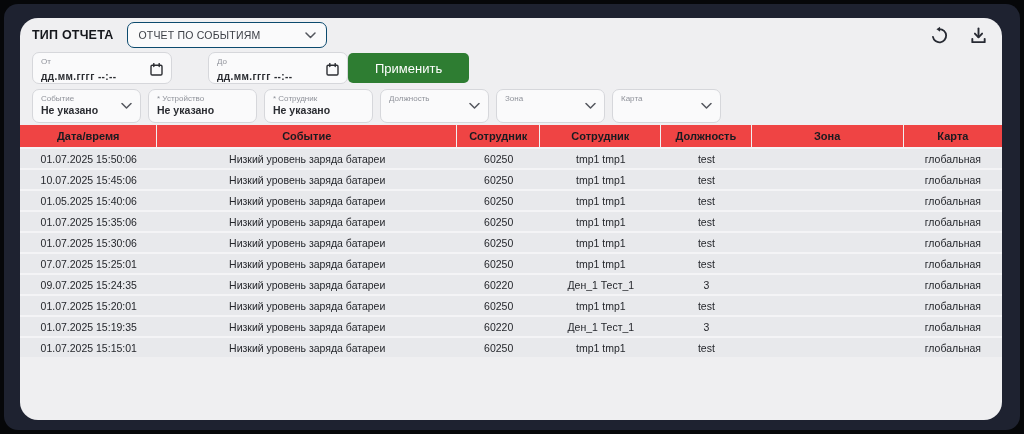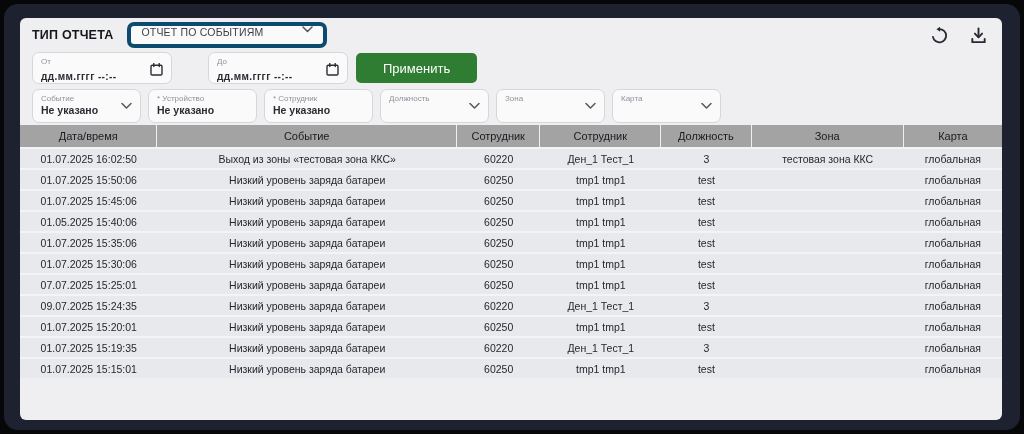--- a/index.html
+++ b/index.html
@@ -8,67 +8,67 @@
     background:#060709;
     font-family:"Liberation Sans", sans-serif;
     overflow:hidden;
   }
   .window{
     position:absolute;inset:4px;
     background:#1e2230;border-radius:14px;
   }
   .panel{
     position:absolute;left:16px;top:14px;right:18px;bottom:10px;
-    background:#efeff1;border-radius:6px;
+    background:#efeff1;border-radius:18px;
     overflow:hidden;box-sizing:border-box;padding-top:4px;
   }
   .controls{padding:0 12px;}
   .row{display:flex;align-items:center;}
   .row1{height:26px;}
   .type-label{font-size:12.5px;font-weight:700;color:#15171c;margin-right:14px;letter-spacing:.2px;}
   .select-box{
     width:200px;height:26px;box-sizing:border-box;
-    background:#fafafb;border:4px solid #0c4a6e;border-radius:7px;
-    display:flex;align-items:flex-start;justify-content:space-between;
+    background:#fafafb;border:1px solid #0c4a6e;border-radius:7px;
+    display:flex;align-items:center;justify-content:space-between;
     padding:0 10px;cursor:pointer;
   }
   .select-box .sel-text{font-size:10.5px;color:#3c3f46;letter-spacing:.2px;}
   .icon-btn{
     background:transparent;border:none;padding:2px;margin-left:16px;
     cursor:pointer;display:flex;align-items:center;justify-content:center;
   }
   .icon-btn svg{display:block;}
   .ml-auto{margin-left:auto;}
   .row2{margin-top:4px;height:32px;}
   .date-box{
     position:relative;width:140px;height:32px;box-sizing:border-box;
     background:#fafafb;border:1px solid #d6d7db;border-radius:7px;
     padding:4px 8px 8px;
   }
   .date-box + .date-box{margin-left:36px;}
   .tiny-label{display:block;font-size:8px;line-height:9px;color:#8f929a;}
   .date-value{font-size:10px;font-weight:700;color:#2a2c31;letter-spacing:.4px;}
   .cal-icon{position:absolute;right:8px;bottom:7px;}
   .apply-btn{
-    margin-left:8px;height:30px;padding:0 27px;border:none;border-radius:5px;
+    height:30px;padding:0 27px;border:none;border-radius:5px;
     background:#2e7d32;color:#ffffff;font-size:13px;cursor:pointer;
     font-family:"Liberation Sans", sans-serif;
   }
   .row3{margin-top:5px;height:34px;gap:7px;}
   .filter-box{
     position:relative;width:109px;height:34px;box-sizing:border-box;
     background:#fafafb;border:1px solid #d6d7db;border-radius:7px;
     padding:4px 8px 0;cursor:pointer;
   }
   .f-value{display:block;font-size:10.5px;font-weight:700;color:#2a2c31;margin-top:1px;}
   .chev{position:absolute;right:8px;top:50%;transform:translateY(-50%);}
   .tbl-wrap{margin-top:2px;}
   table{width:100%;border-collapse:separate;border-spacing:0;table-layout:fixed;}
   th{
-    background:#a3a3a3;height:20px;font-size:11px;font-weight:400;color:#191b20;
+    background:#ef4444;height:20px;font-size:11px;font-weight:700;color:#191b20;
     text-align:center;border-right:1px solid #f0f0f2;white-space:nowrap;overflow:hidden;
   }
   th:last-child{border-right:none;}
   td{
     background:#e8e9ec;height:19px;font-size:10.5px;color:#25272c;
     text-align:center;border-top:2px solid #f4f4f6;
     white-space:nowrap;overflow:hidden;padding:0 3px;
   }
   col.c-datetime{width:14%;}
   col.c-event{width:30.5%;}
@@ -193,110 +193,101 @@
               <th>Событие</th>
               <th>Сотрудник</th>
               <th>Сотрудник</th>
               <th>Должность</th>
               <th>Зона</th>
               <th>Карта</th>
             </tr>
           </thead>
         <tbody id="table-body">
             <tr>
-              <td>01.07.2025 16:02:50</td>
-              <td>Выход из зоны «тестовая зона ККС»</td>
+              <td>01.07.2025 15:50:06</td>
+              <td>Низкий уровень заряда батареи</td>
+              <td>60250</td>
+              <td>tmp1 tmp1</td>
+              <td>test</td>
+              <td></td>
+              <td>глобальная</td>
+            </tr>
+            <tr>
+              <td>10.07.2025 15:45:06</td>
+              <td>Низкий уровень заряда батареи</td>
+              <td>60250</td>
+              <td>tmp1 tmp1</td>
+              <td>test</td>
+              <td></td>
+              <td>глобальная</td>
+            </tr>
+            <tr>
+              <td>01.05.2025 15:40:06</td>
+              <td>Низкий уровень заряда батареи</td>
+              <td>60250</td>
+              <td>tmp1 tmp1</td>
+              <td>test</td>
+              <td></td>
+              <td>глобальная</td>
+            </tr>
+            <tr>
+              <td>01.07.2025 15:35:06</td>
+              <td>Низкий уровень заряда батареи</td>
+              <td>60250</td>
+              <td>tmp1 tmp1</td>
+              <td>test</td>
+              <td></td>
+              <td>глобальная</td>
+            </tr>
+            <tr>
+              <td>01.07.2025 15:30:06</td>
+              <td>Низкий уровень заряда батареи</td>
+              <td>60250</td>
+              <td>tmp1 tmp1</td>
+              <td>test</td>
+              <td></td>
+              <td>глобальная</td>
+            </tr>
+            <tr>
+              <td>07.07.2025 15:25:01</td>
+              <td>Низкий уровень заряда батареи</td>
+              <td>60250</td>
+              <td>tmp1 tmp1</td>
+              <td>test</td>
+              <td></td>
+              <td>глобальная</td>
+            </tr>
+            <tr>
+              <td>09.07.2025 15:24:35</td>
+              <td>Низкий уровень заряда батареи</td>
               <td>60220</td>
               <td>Ден_1 Тест_1</td>
               <td>3</td>
-              <td>тестовая зона ККС</td>
-              <td>глобальная</td>
-            </tr>
-            <tr>
-              <td>01.07.2025 15:50:06</td>
-              <td>Низкий уровень заряда батареи</td>
-              <td>60250</td>
-              <td>tmp1 tmp1</td>
-              <td>test</td>
-              <td></td>
-              <td>глобальная</td>
-            </tr>
-            <tr>
-              <td>01.07.2025 15:45:06</td>
-              <td>Низкий уровень заряда батареи</td>
-              <td>60250</td>
-              <td>tmp1 tmp1</td>
-              <td>test</td>
-              <td></td>
-              <td>глобальная</td>
-            </tr>
-            <tr>
-              <td>01.05.2025 15:40:06</td>
-              <td>Низкий уровень заряда батареи</td>
-              <td>60250</td>
-              <td>tmp1 tmp1</td>
-              <td>test</td>
-              <td></td>
-              <td>глобальная</td>
-            </tr>
-            <tr>
-              <td>01.07.2025 15:35:06</td>
-              <td>Низкий уровень заряда батареи</td>
-              <td>60250</td>
-              <td>tmp1 tmp1</td>
-              <td>test</td>
-              <td></td>
-              <td>глобальная</td>
-            </tr>
-            <tr>
-              <td>01.07.2025 15:30:06</td>
-              <td>Низкий уровень заряда батареи</td>
-              <td>60250</td>
-              <td>tmp1 tmp1</td>
-              <td>test</td>
-              <td></td>
-              <td>глобальная</td>
-            </tr>
-            <tr>
-              <td>07.07.2025 15:25:01</td>
-              <td>Низкий уровень заряда батареи</td>
-              <td>60250</td>
-              <td>tmp1 tmp1</td>
-              <td>test</td>
-              <td></td>
-              <td>глобальная</td>
-            </tr>
-            <tr>
-              <td>09.07.2025 15:24:35</td>
+              <td></td>
+              <td>глобальная</td>
+            </tr>
+            <tr>
+              <td>01.07.2025 15:20:01</td>
+              <td>Низкий уровень заряда батареи</td>
+              <td>60250</td>
+              <td>tmp1 tmp1</td>
+              <td>test</td>
+              <td></td>
+              <td>глобальная</td>
+            </tr>
+            <tr>
+              <td>01.07.2025 15:19:35</td>
               <td>Низкий уровень заряда батареи</td>
               <td>60220</td>
               <td>Ден_1 Тест_1</td>
               <td>3</td>
               <td></td>
               <td>глобальная</td>
             </tr>
             <tr>
-              <td>01.07.2025 15:20:01</td>
-              <td>Низкий уровень заряда батареи</td>
-              <td>60250</td>
-              <td>tmp1 tmp1</td>
-              <td>test</td>
-              <td></td>
-              <td>глобальная</td>
-            </tr>
-            <tr>
-              <td>01.07.2025 15:19:35</td>
-              <td>Низкий уровень заряда батареи</td>
-              <td>60220</td>
-              <td>Ден_1 Тест_1</td>
-              <td>3</td>
-              <td></td>
-              <td>глобальная</td>
-            </tr>
-            <tr>
               <td>01.07.2025 15:15:01</td>
               <td>Низкий уровень заряда батареи</td>
               <td>60250</td>
               <td>tmp1 tmp1</td>
               <td>test</td>
               <td></td>
               <td>глобальная</td>
             </tr>
           </tbody>
       </table>

